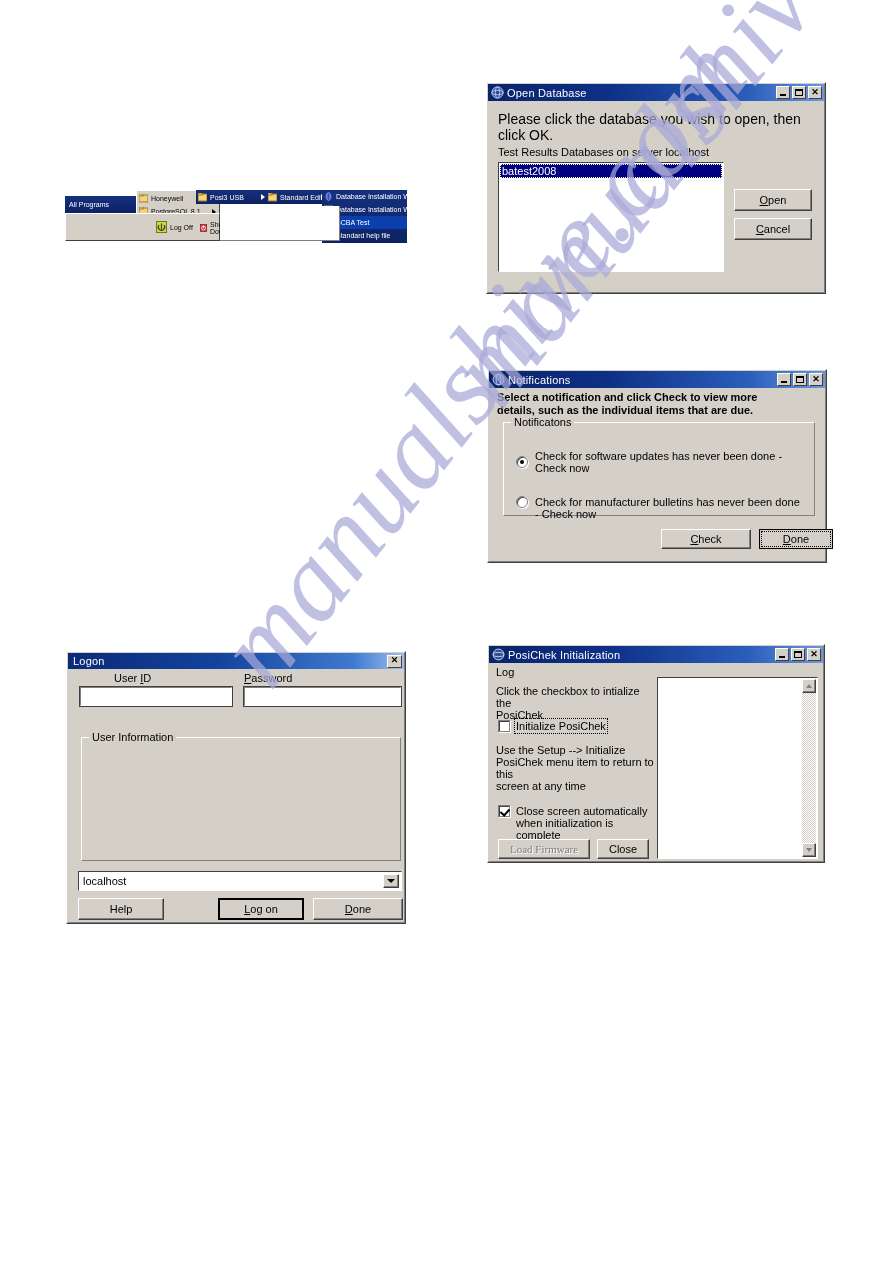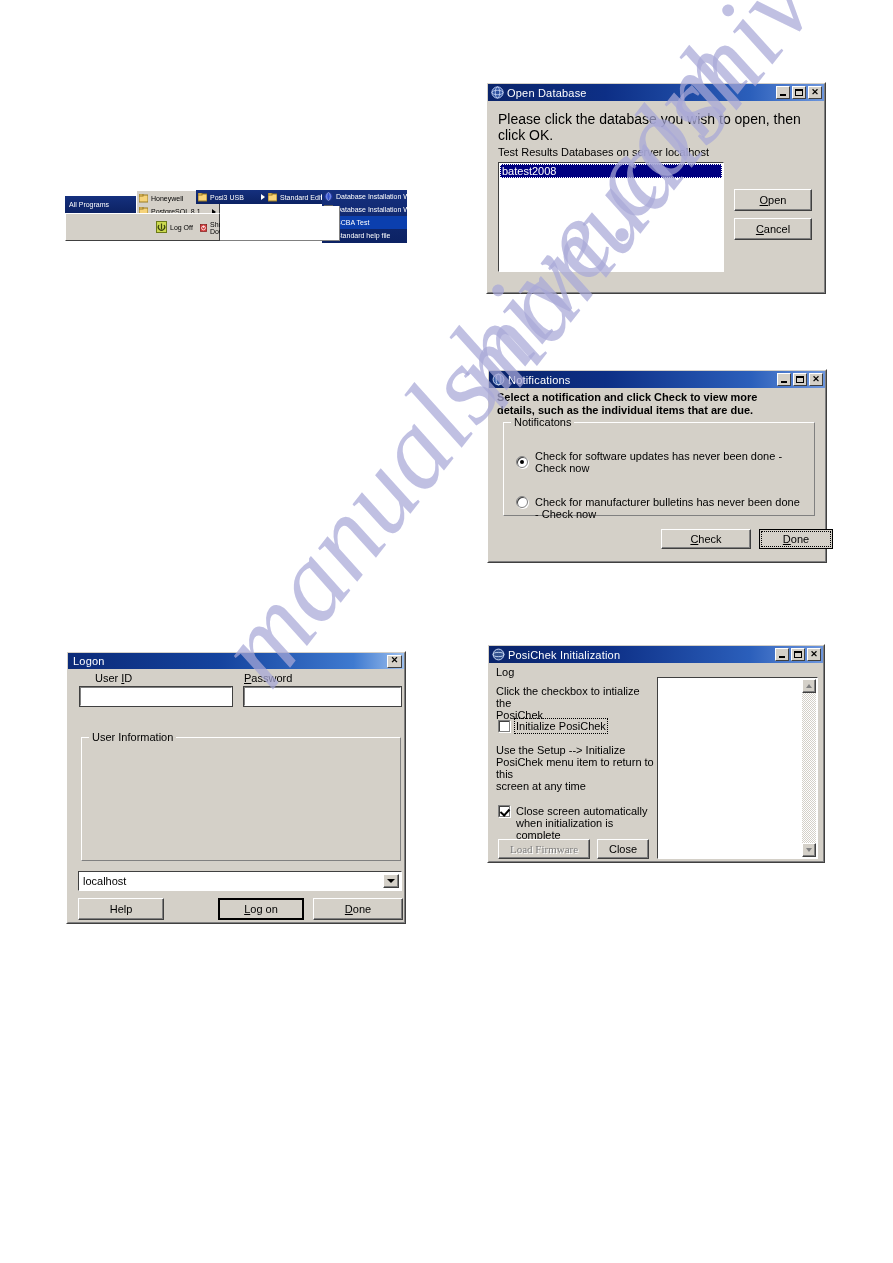--- a/index.html
+++ b/index.html
@@ -542,21 +542,21 @@
 
 <div class="win" style="left:66px; top:651px; width:340px; height:273px;">
   <div class="win-inner">
     <div class="titlebar plain" style="height:16px;">
       <span class="tb-title" style="padding-left:2px;">Logon</span>
       <span class="tb-buttons">
         <span class="tb-btn wide glyph-close">✕</span>
       </span>
     </div>
 
-    <div class="lbl" style="position:absolute; left:4px; top:19px;padding-left:23px;">
+    <div class="lbl" style="position:absolute; left:23px; top:19px;padding-left:23px;">
       <span>User </span><u>I</u><span>D</span>
     </div>
     <div class="field" style="position:absolute; left:12px; top:34px; width:152px; height:19px;"></div>
 
     <div class="lbl" style="position:absolute; left:176px; top:19px;">
       <u>P</u><span>assword</span>
     </div>
     <div class="field" style="position:absolute; left:176px; top:34px; width:157px; height:19px;"></div>
 
     <div class="group" style="left:13px; top:84px; width:320px; height:124px;">

